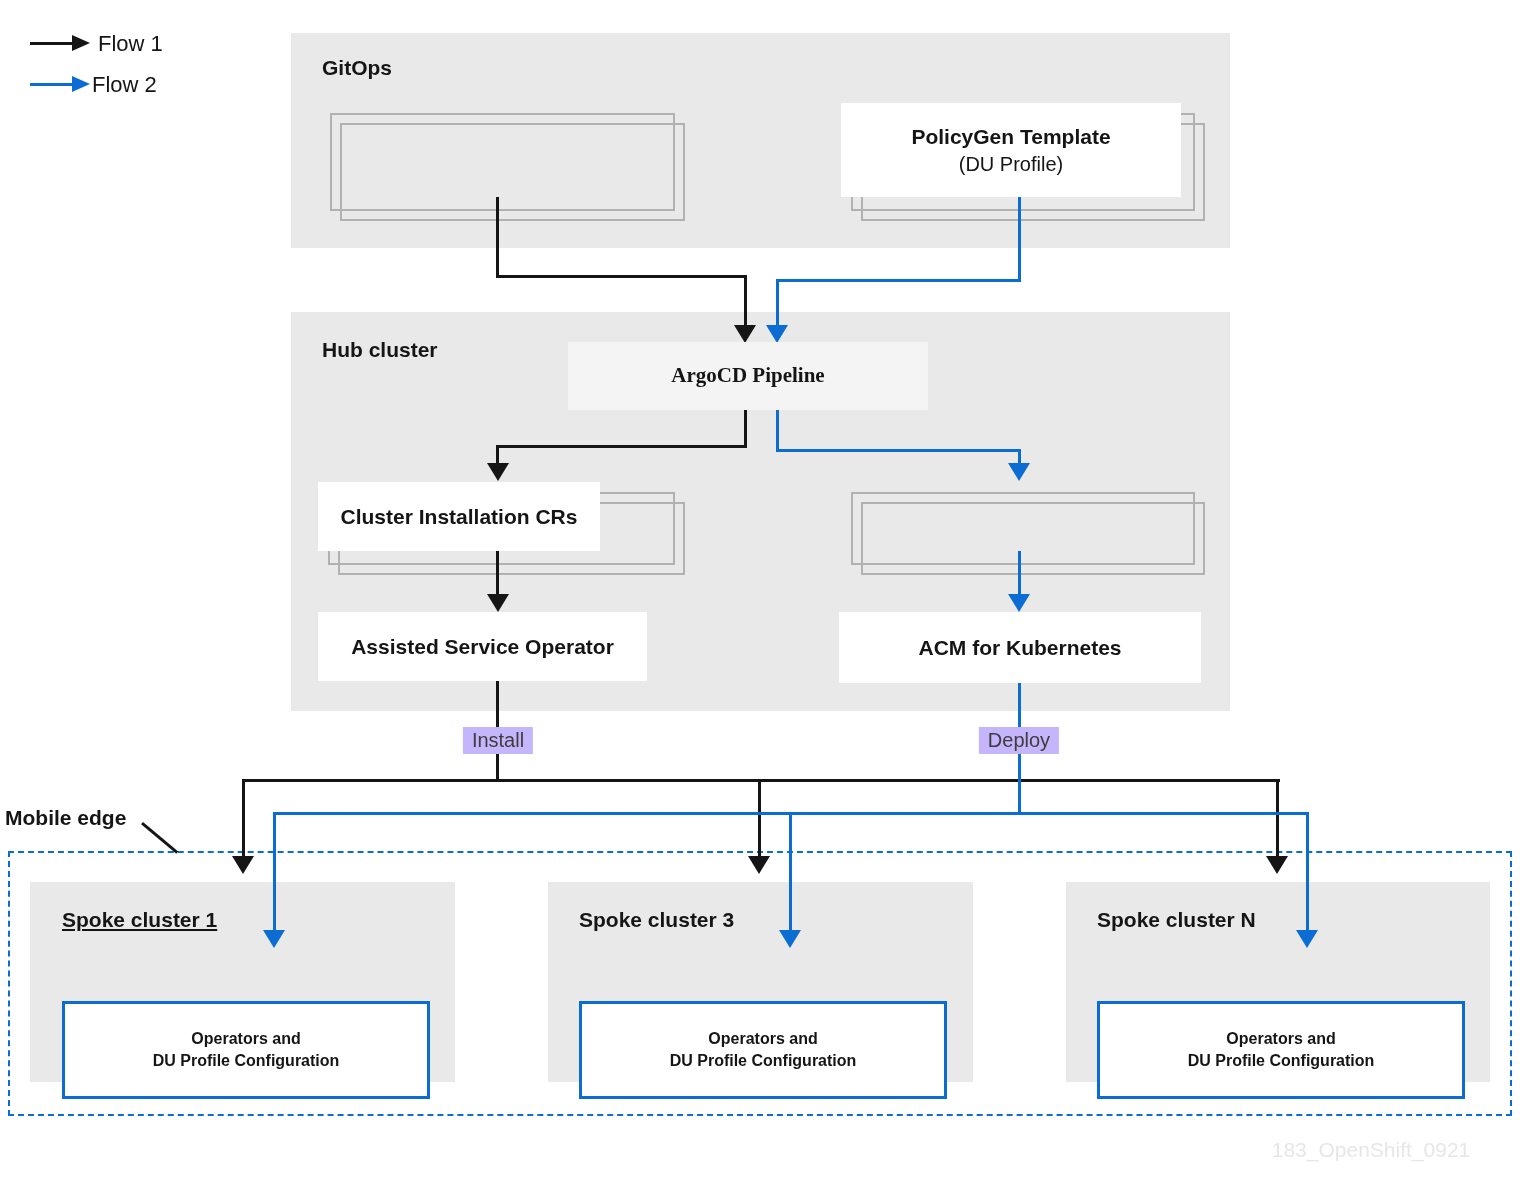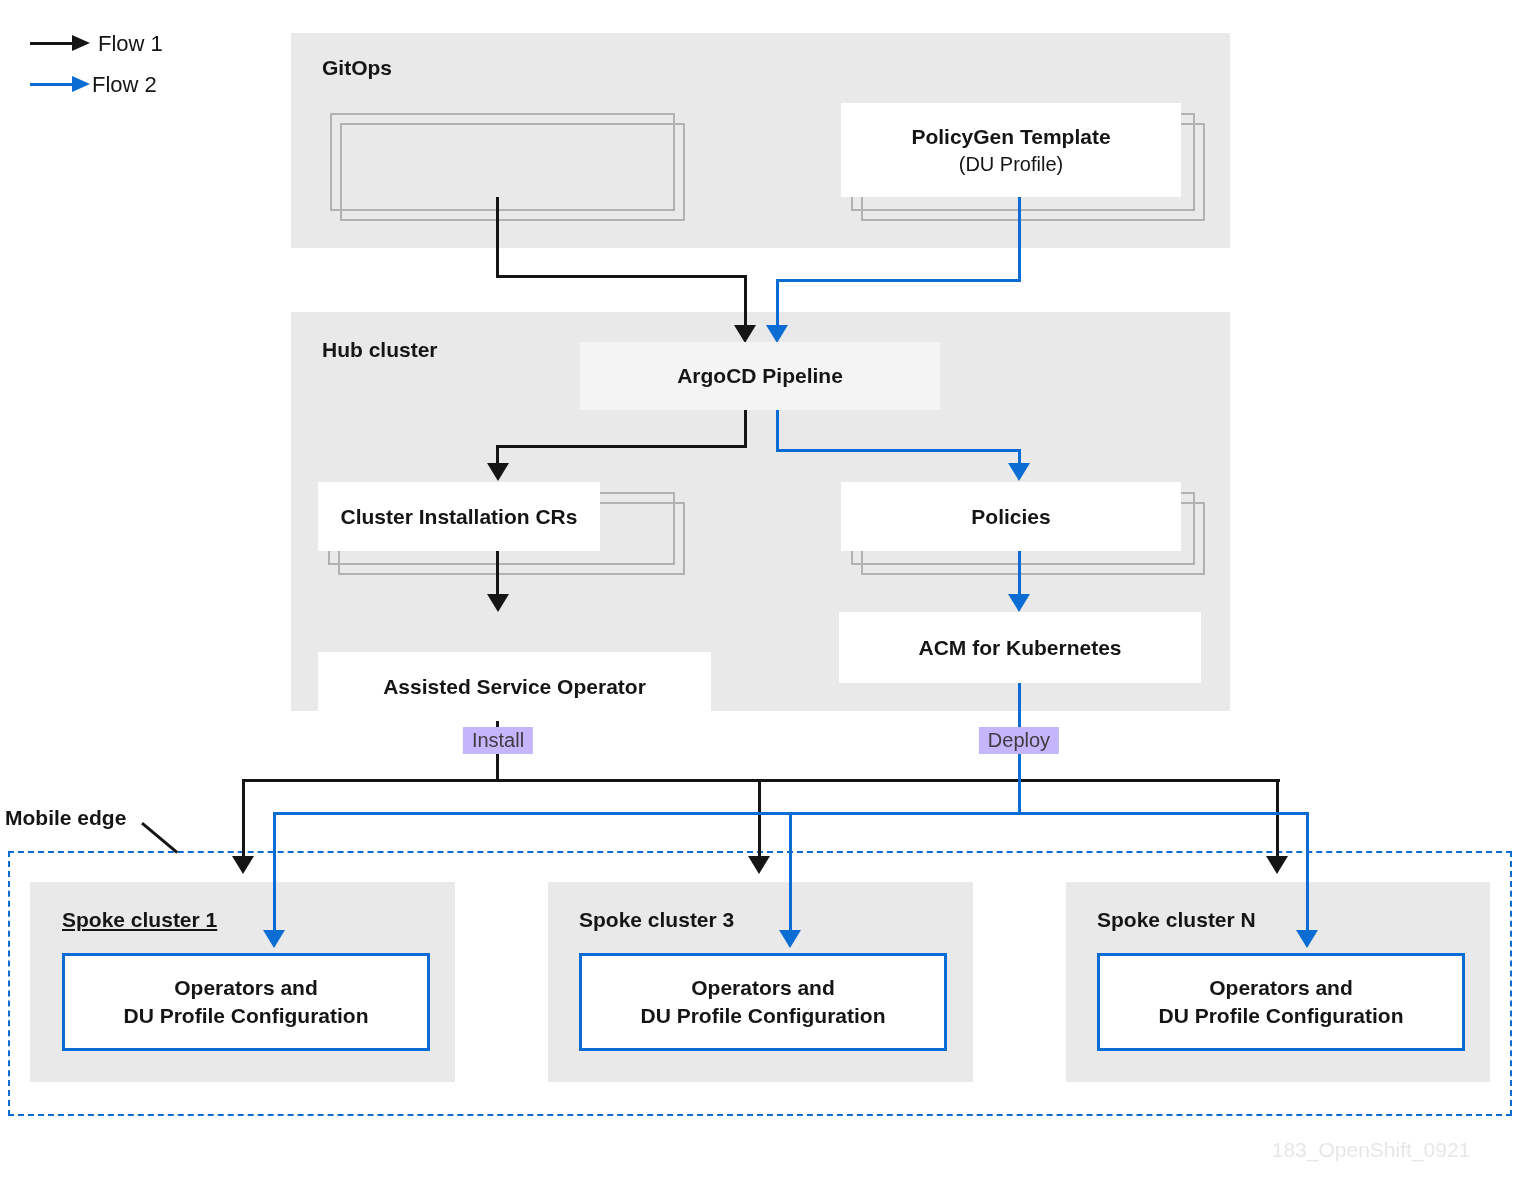--- a/index.html
+++ b/index.html
@@ -34,21 +34,21 @@
   }
   .arrow-right.blue-a{border-left-color:#0b6dd4;}
   .edge-label{
     position:absolute;background:#c4b5fd;padding:2px 9px;font-size:20px;color:#3d3d3d;
     transform:translateX(-50%);z-index:4;white-space:nowrap;
   }
   .dashed-region{position:absolute;border:2.5px dashed #0b6dd4;background:transparent;z-index:0;}
   .spoke-inner{
     position:absolute;background:#ffffff;border:3px solid #0b6dd4;display:flex;flex-direction:column;
     justify-content:center;align-items:center;text-align:center;z-index:5;
-    font-weight:bold;font-size:21px;line-height:1.35;color:#151515;
+    font-weight:bold;font-size:16px;line-height:1.35;color:#151515;margin-top:48px;
   }
   .legend-text{position:absolute;font-size:22px;color:#151515;white-space:nowrap;}
   .callout{position:absolute;width:46px;height:2.5px;background:#151515;transform:rotate(40deg);transform-origin:0 0;z-index:2;}
   .watermark{position:absolute;font-size:21px;color:#e7e7e7;text-align:right;z-index:6;white-space:nowrap;}
 </style>
 </head>
 <body>
 
 <div id="canvas">
 
@@ -144,30 +144,27 @@
   <div class="stack" style="left:861px;top:123px;width:340px;height:94px;"></div>
   <div class="stack" style="left:328px;top:492px;width:343px;height:69px;"></div>
   <div class="stack" style="left:338px;top:502px;width:343px;height:69px;"></div>
   <div class="stack" style="left:851px;top:492px;width:340px;height:69px;"></div>
   <div class="stack" style="left:861px;top:502px;width:340px;height:69px;"></div>
 
   <div class="node" style="left:841px;top:103px;width:340px;height:94px;">
     <span class="main">PolicyGen Template</span>
     <span class="sub">(DU Profile)</span>
   </div>
-  <div class="node graybg" style="left:580px;top:342px;width:360px;height:68px;">
+  <div class="node graybg" style="left:568px;top:342px;width:360px;height:68px;font-family:Liberation Serif, serif;">
     <span class="main">ArgoCD Pipeline</span>
   </div>
   <div class="node" style="left:318px;top:482px;width:282px;height:69px;">
     <span class="main">Cluster Installation CRs</span>
   </div>
-  <div class="node" style="left:841px;top:482px;width:340px;height:69px;">
-    <span class="main">Policies</span>
-  </div>
-  <div class="node" style="left:318px;top:612px;width:393px;height:69px;margin-top:40px;">
+  <div class="node" style="left:318px;top:612px;width:329px;height:69px;">
     <span class="main">Assisted Service Operator</span>
   </div>
   <div class="node" style="left:839px;top:612px;width:362px;height:71px;">
     <span class="main">ACM for Kubernetes</span>
   </div>
 
   <div class="spoke-inner" style="left:62px;top:953px;width:362px;height:92px;">
     <span>Operators and</span>
     <span>DU Profile Configuration</span>
   </div>

